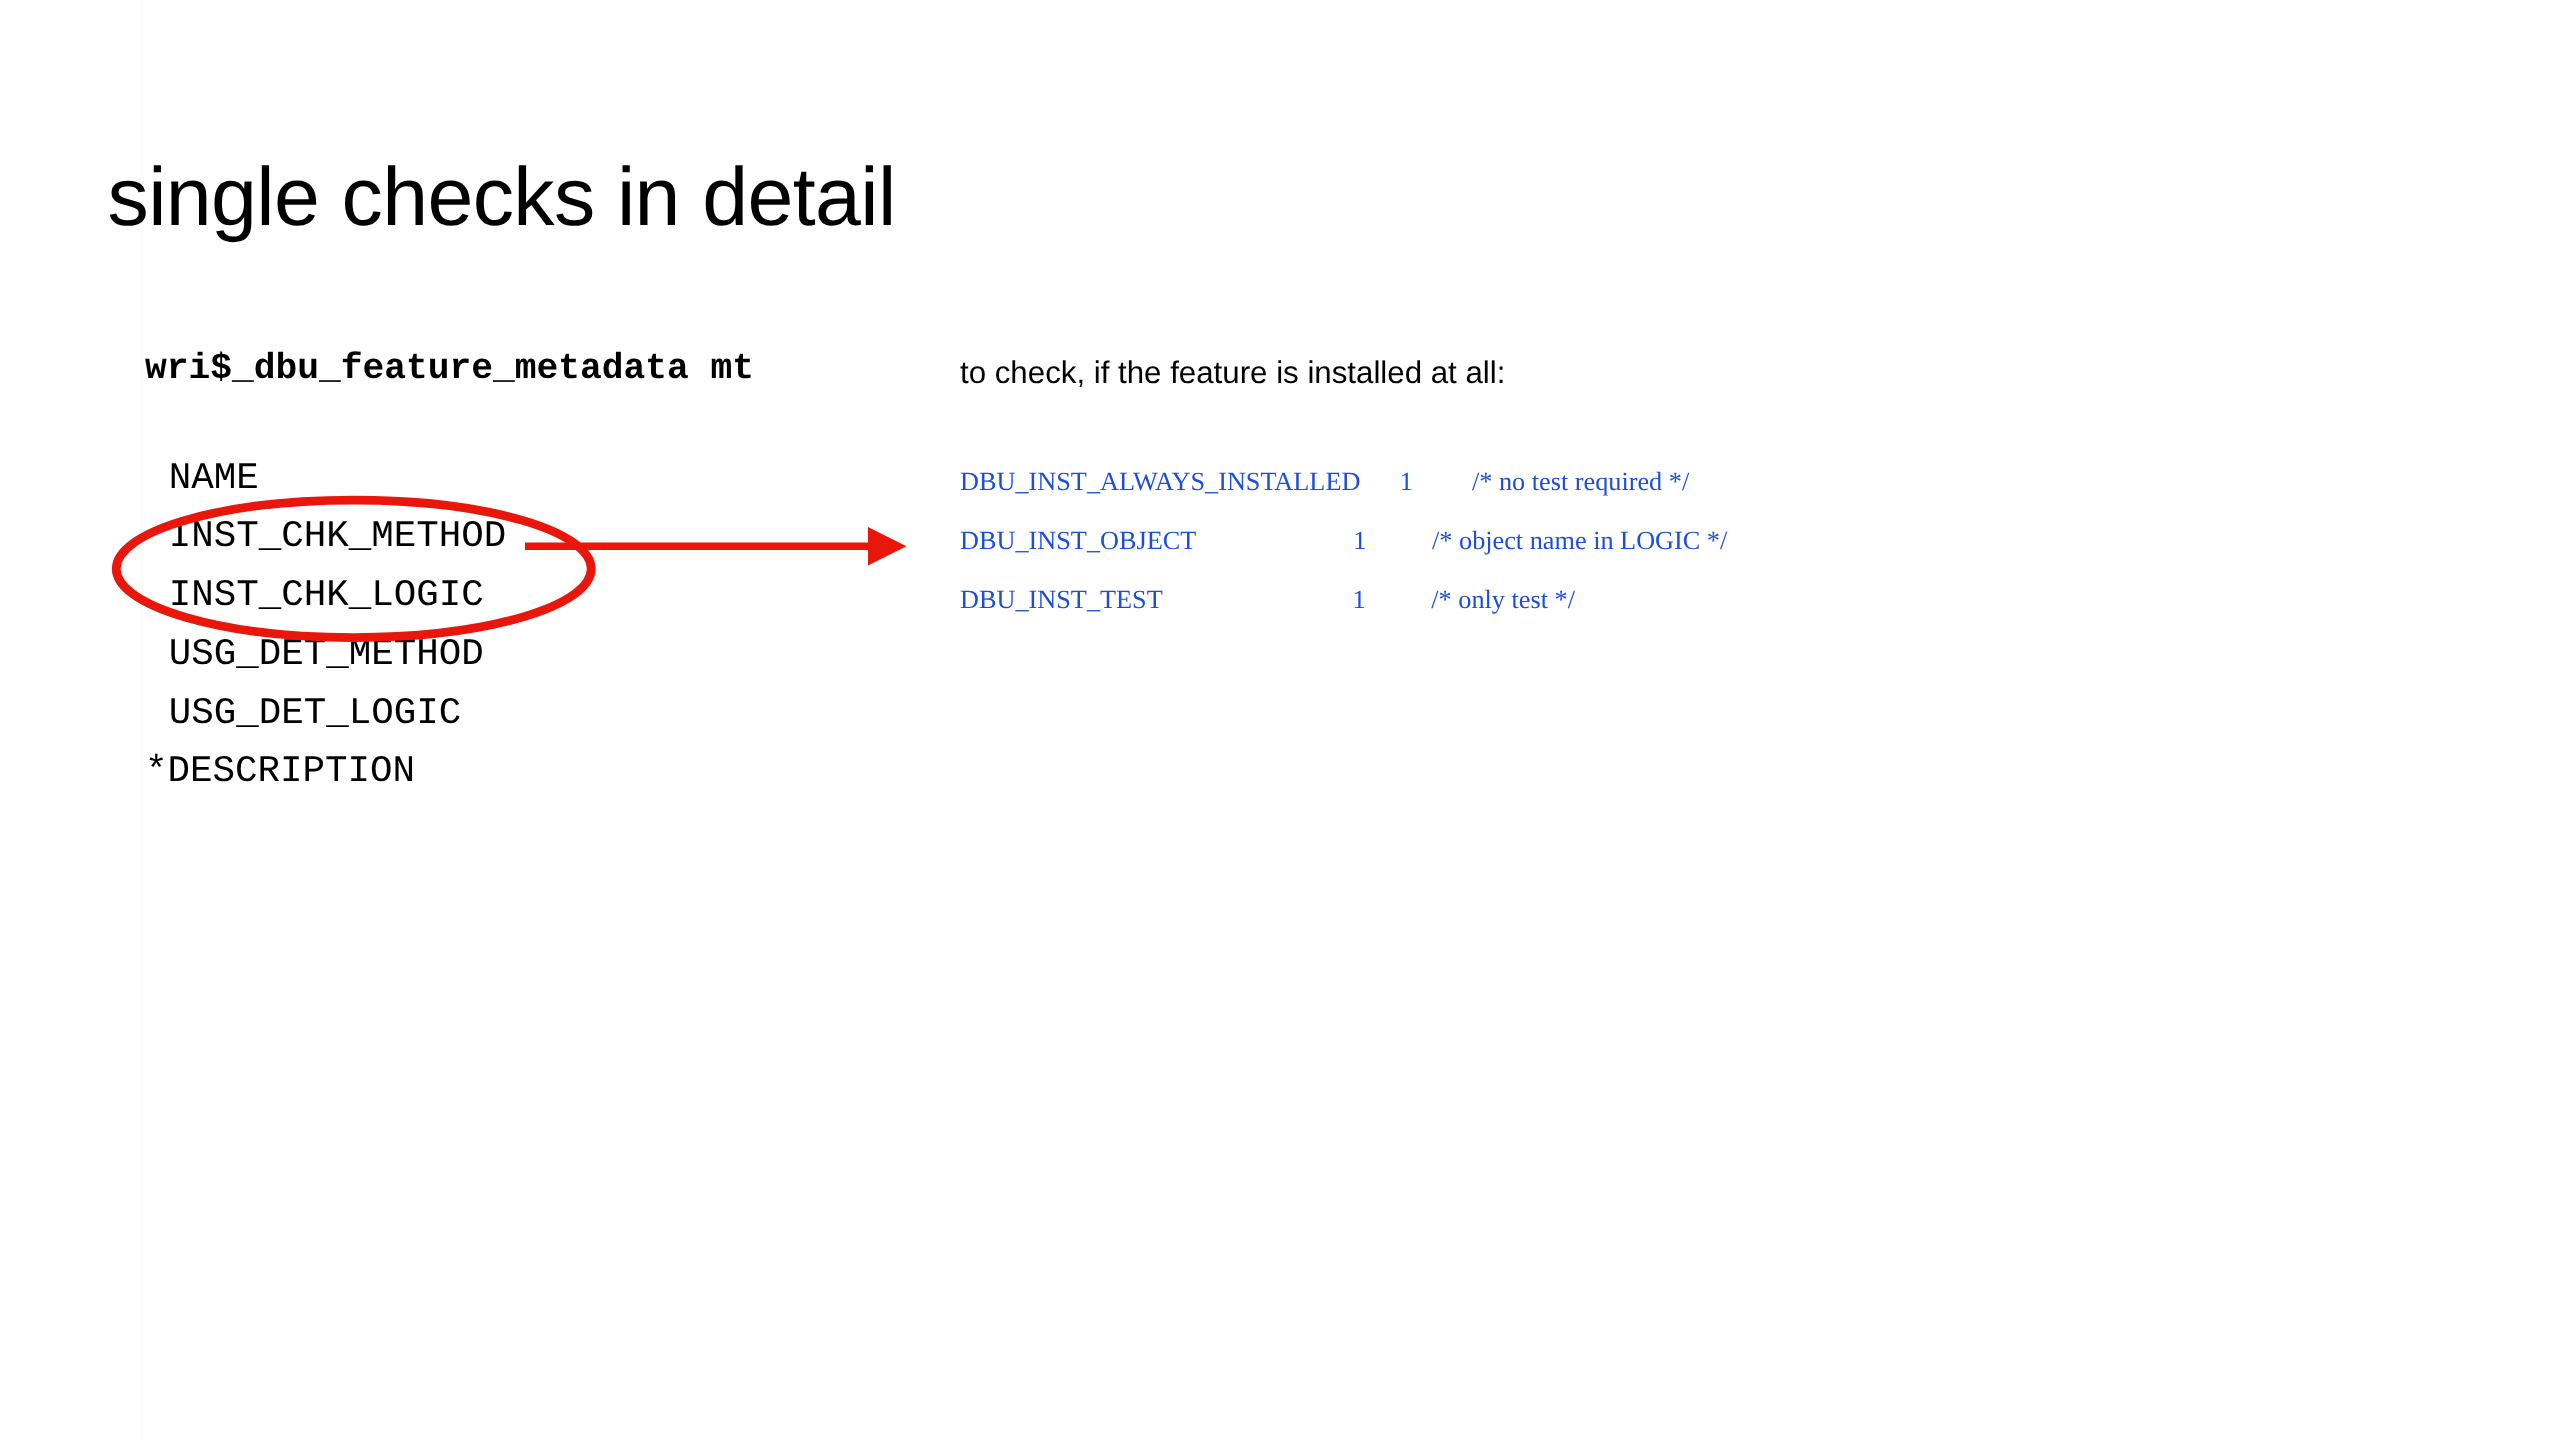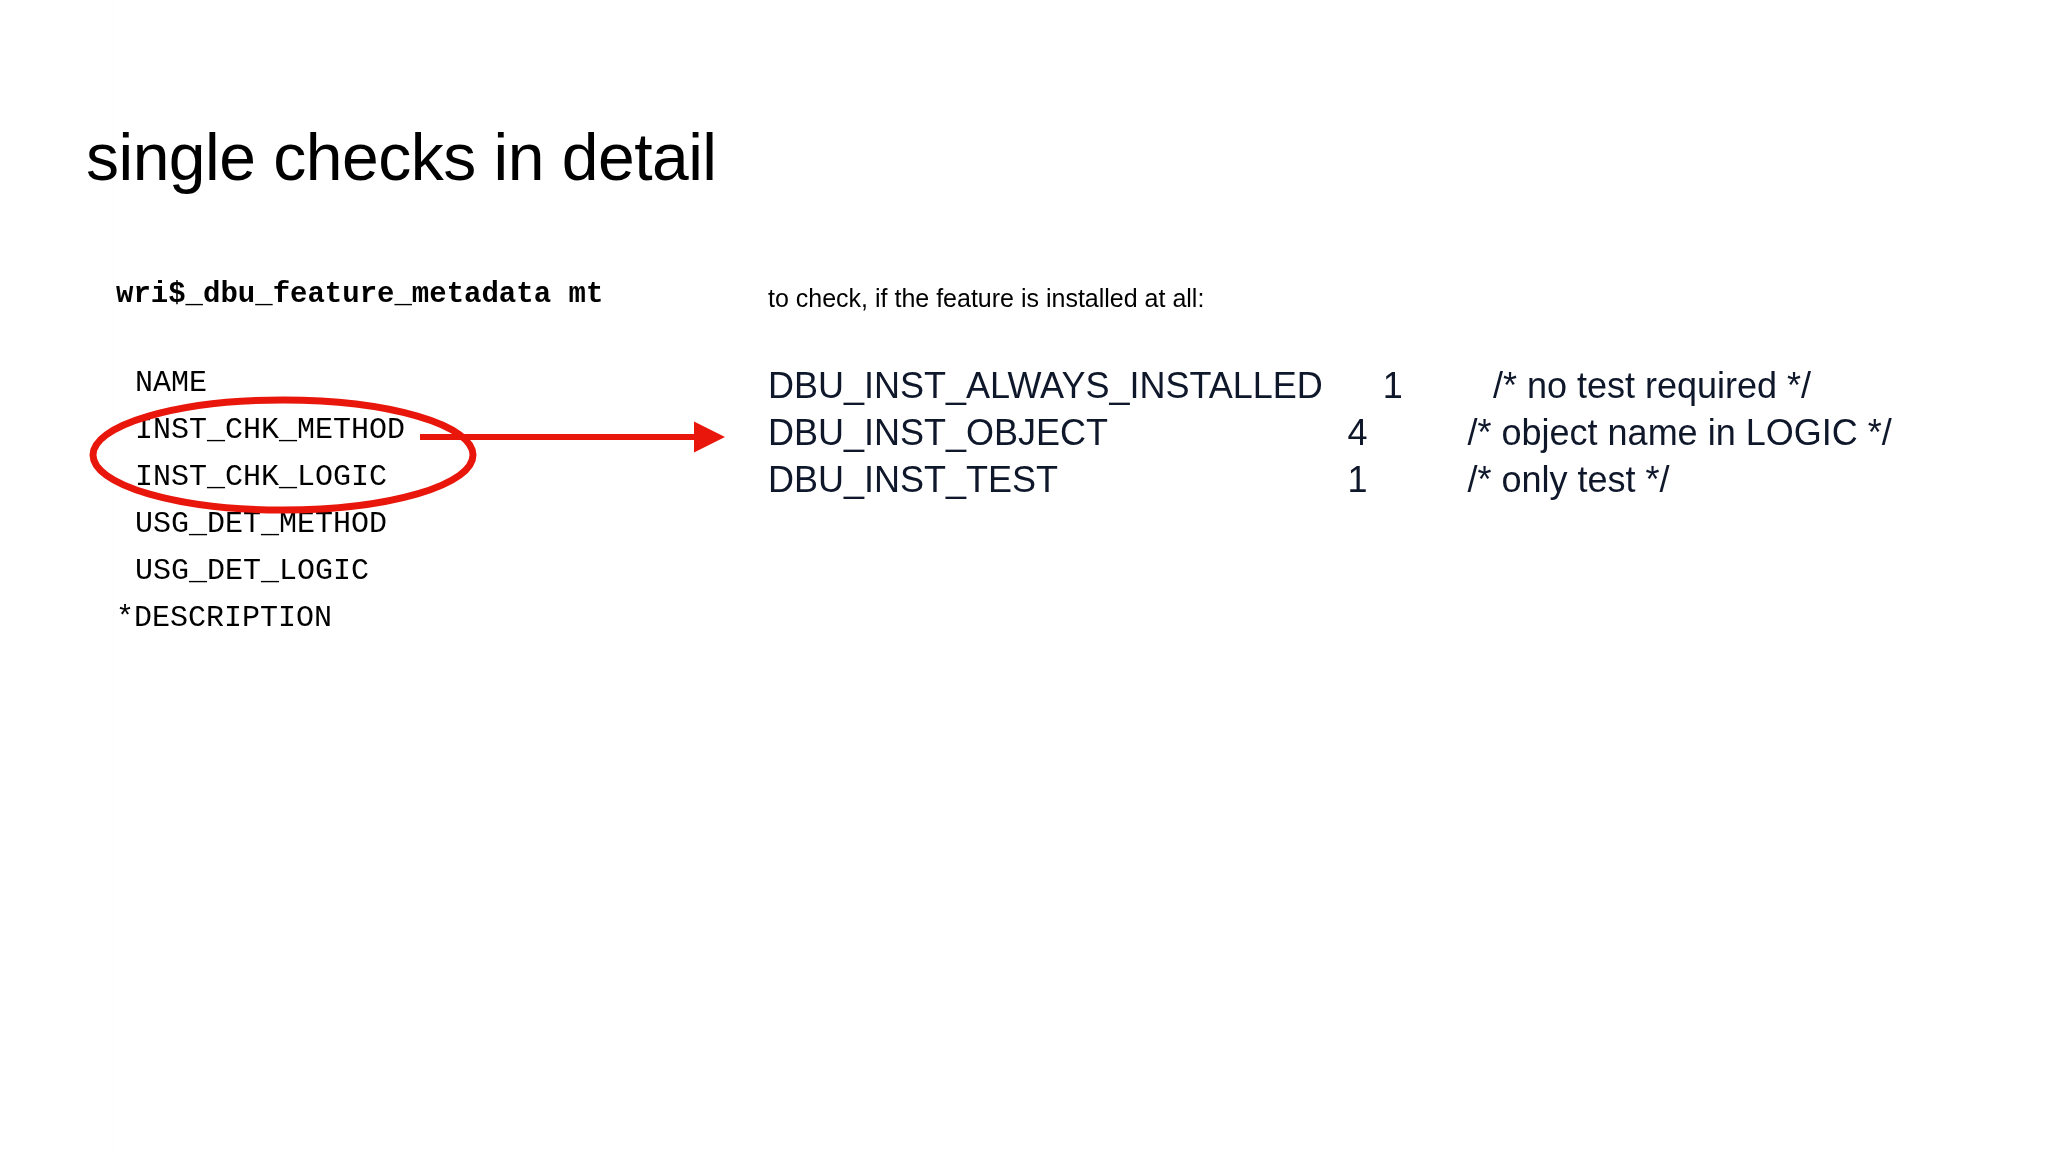--- a/index.html
+++ b/index.html
@@ -108,25 +108,25 @@
   }
 
   #constant-list {
     margin: 0;
     padding: 0;
     list-style: none;
     margin-top: 44px;
   }
 
   #constant-list li {
-    font-family: Liberation Sans, sans-serif;
+    font-family: Liberation Serif, serif;
     font-weight: 400;
-    font-size: 36px;
+    font-size: 21px;
     line-height: 47px;
-    color: #0f172a;
+    color: #1d4ed8;
     white-space: pre-wrap;
     word-break: normal;
     margin-bottom: 0px;
   }
 </style>
 </head>
 <body>
 
 <div id="slide">
 
@@ -147,21 +147,21 @@
   </div>
 
   <div id="slide-title">single checks in detail</div>
 
   <div id="right-column">
 
     <div id="right-intro">to check, if the feature is installed at all:</div>
 
     <ul id="constant-list">
       <li>DBU_INST_ALWAYS_INSTALLED      1         /* no test required */</li>
-      <li>DBU_INST_OBJECT                        4          /* object name in LOGIC */</li>
+      <li>DBU_INST_OBJECT                        1          /* object name in LOGIC */</li>
       <li>DBU_INST_TEST                             1          /* only test */</li>
     </ul>
   </div>
 
   <svg id="annotation-layer" viewBox="0 0 2048 1152" width="2048" height="1152">
 
     <defs>
       <marker id="arrowhead" markerWidth="5.2" markerHeight="5.2" refX="1.0" refY="2.6" orient="auto" markerUnits="strokeWidth">
         <path d="M 0 0 L 5.2 2.6 L 0 5.2 z" fill="#e8160b"></path>
       </marker>

